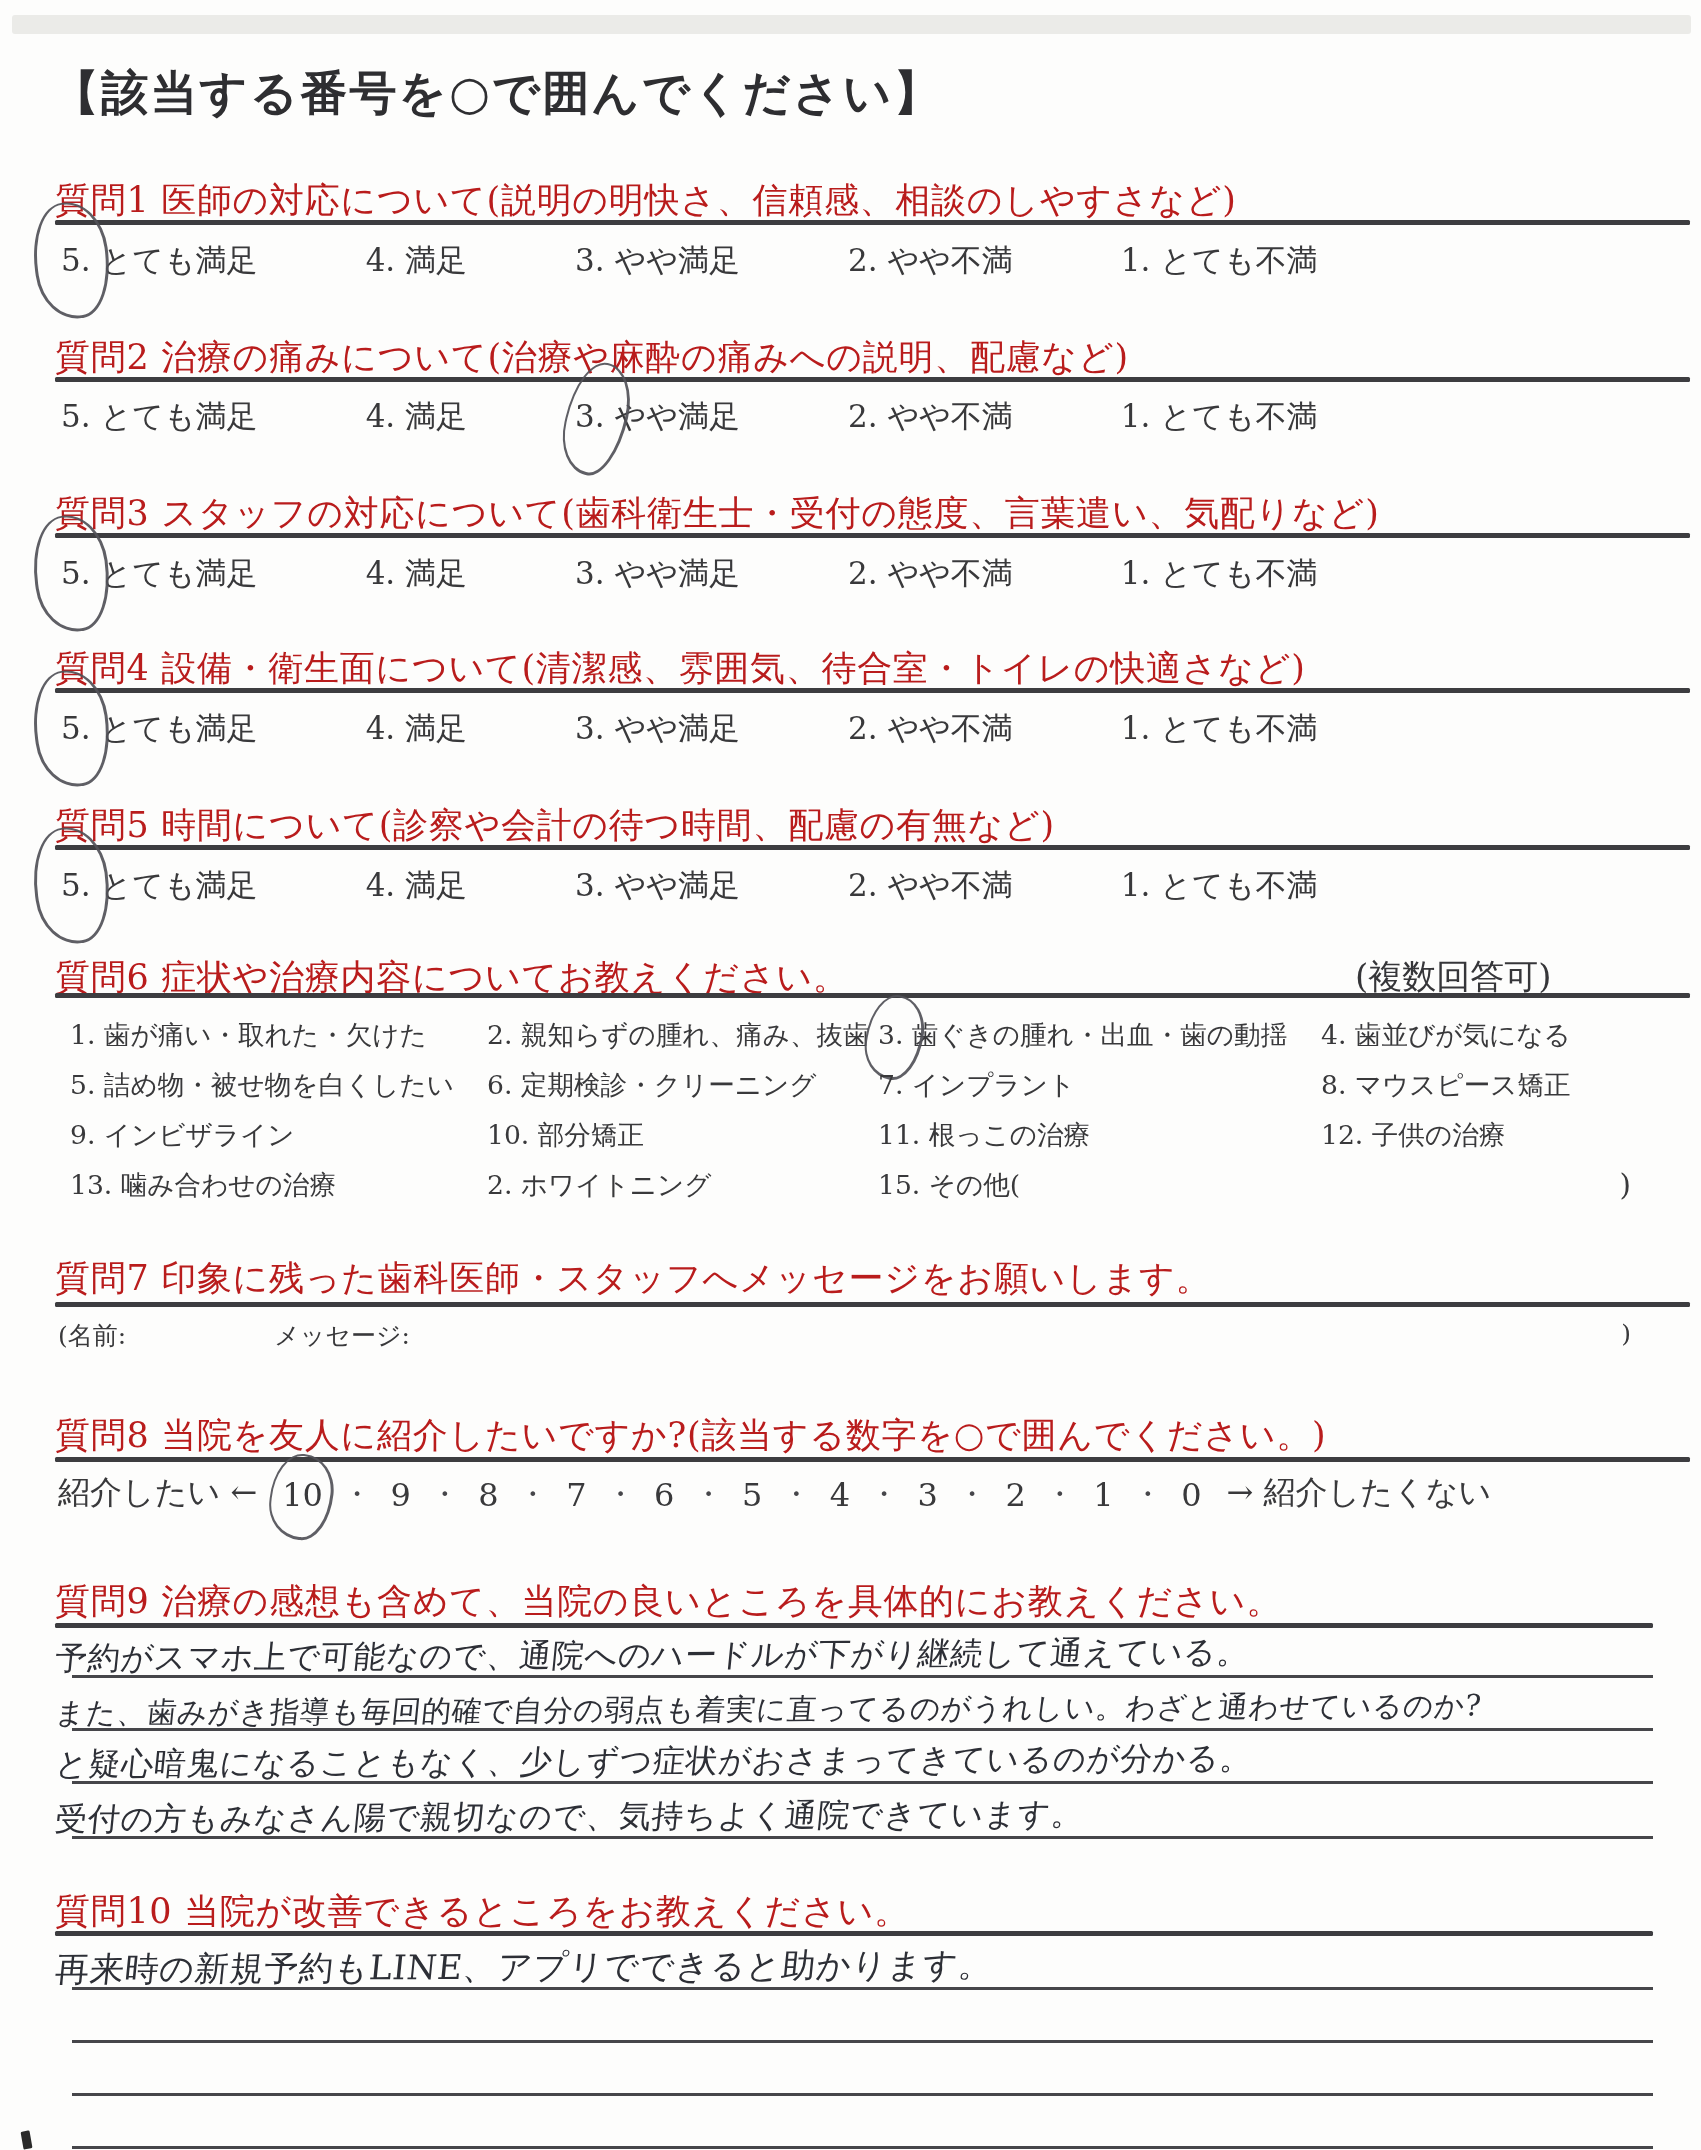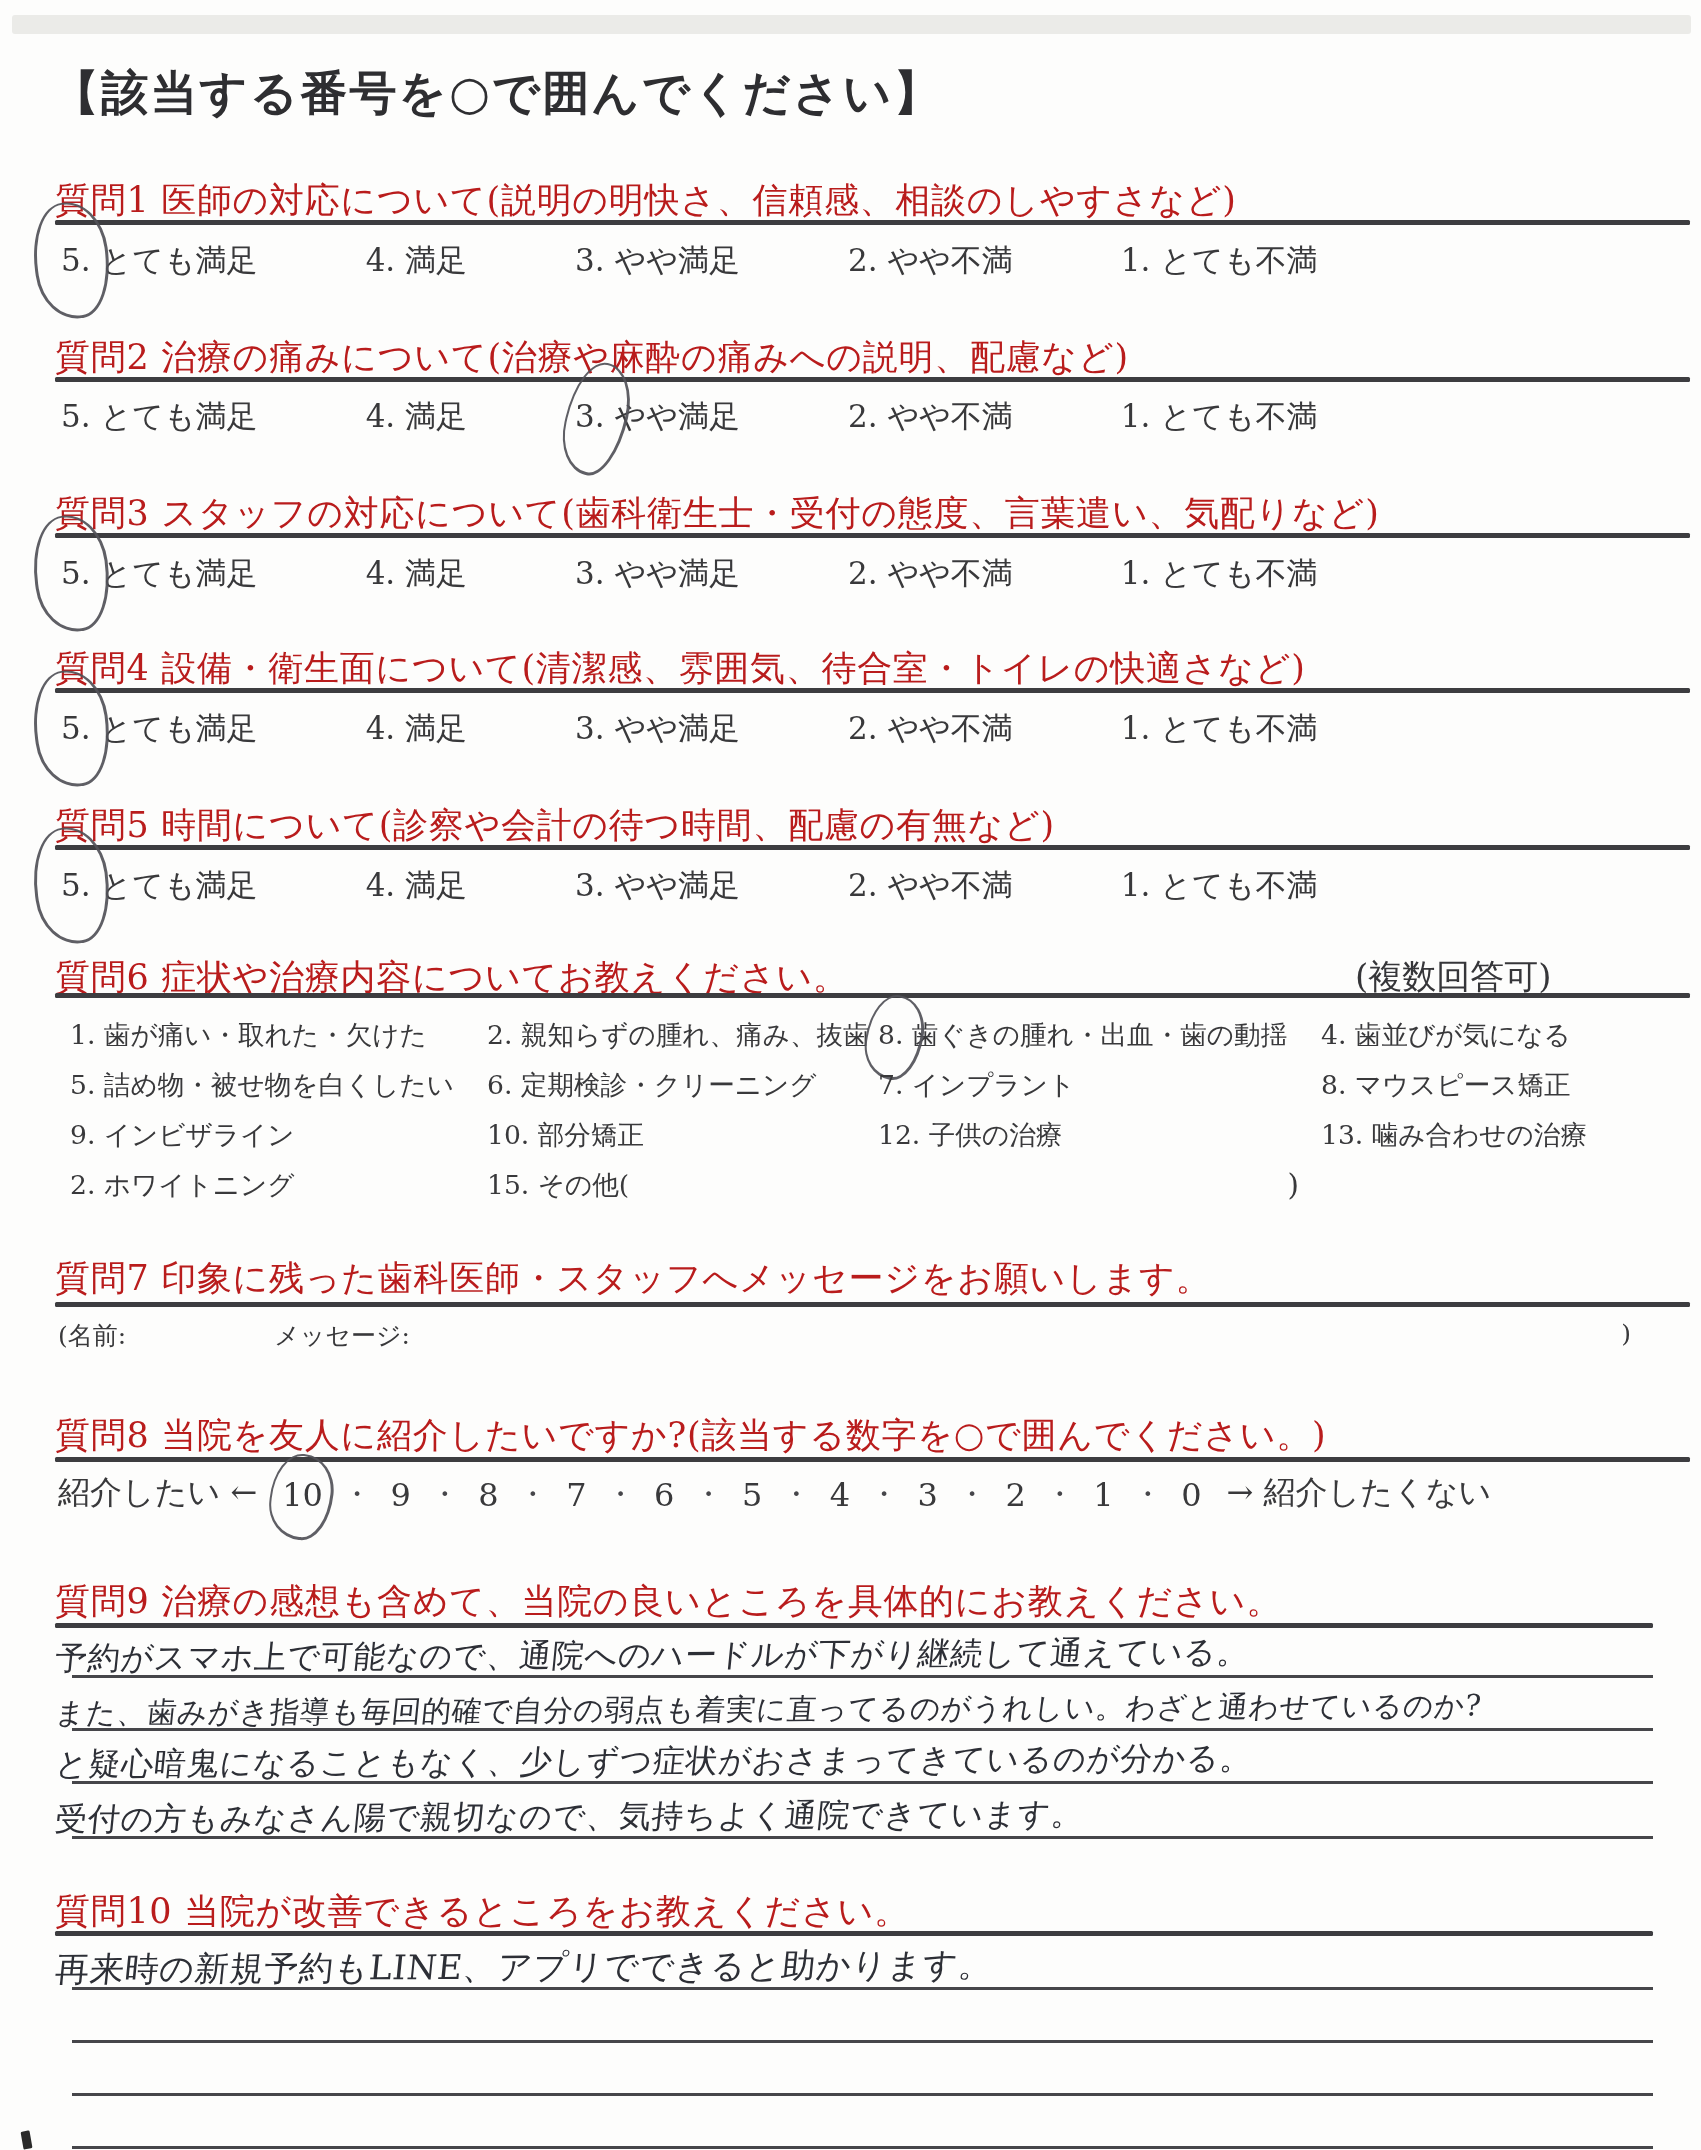--- a/index.html
+++ b/index.html
@@ -92,28 +92,29 @@
     <span class="opt">2. やや不満</span>
     <span class="opt">1. とても不満</span>
   </div>
 
   <div class="q-header" style="top:954px">質問6  症状や治療内容についてお教えください。</div>
   <div class="q-note" style="top:954px;left:1355px">(複数回答可)</div>
   <div class="rule" style="top:993px"></div>
   <div class="q6-grid">
     <span class="q6-item">1. 歯が痛い・取れた・欠けた</span>
     <span class="q6-item">2. 親知らずの腫れ、痛み、抜歯</span>
-    <span class="q6-item"><span>8. 歯ぐきの腫れ・出血・歯の動揺</span><span class="circle c-q6"></span></span>
+    <span class="q6-item"><span>3. 歯ぐきの腫れ・出血・歯の動揺</span><span class="circle c-q6"></span></span>
     <span class="q6-item">4. 歯並びが気になる</span>
     <span class="q6-item">5. 詰め物・被せ物を白くしたい</span>
     <span class="q6-item">6. 定期検診・クリーニング</span>
     <span class="q6-item">7. インプラント</span>
     <span class="q6-item">8. マウスピース矯正</span>
     <span class="q6-item">9. インビザライン</span>
     <span class="q6-item">10. 部分矯正</span>
+    <span class="q6-item">11. 根っこの治療</span>
     <span class="q6-item">12. 子供の治療</span>
     <span class="q6-item">13. 噛み合わせの治療</span>
     <span class="q6-item">2. ホワイトニング</span>
     <span class="q6-item">15. その他(</span>
     <span class="cell-paren">)</span>
   </div>
 
   <div class="q-header" style="top:1255px">質問7  印象に残った歯科医師・スタッフへメッセージをお願いします。</div>
   <div class="rule" style="top:1302px"></div>
   <div class="q7-row">

